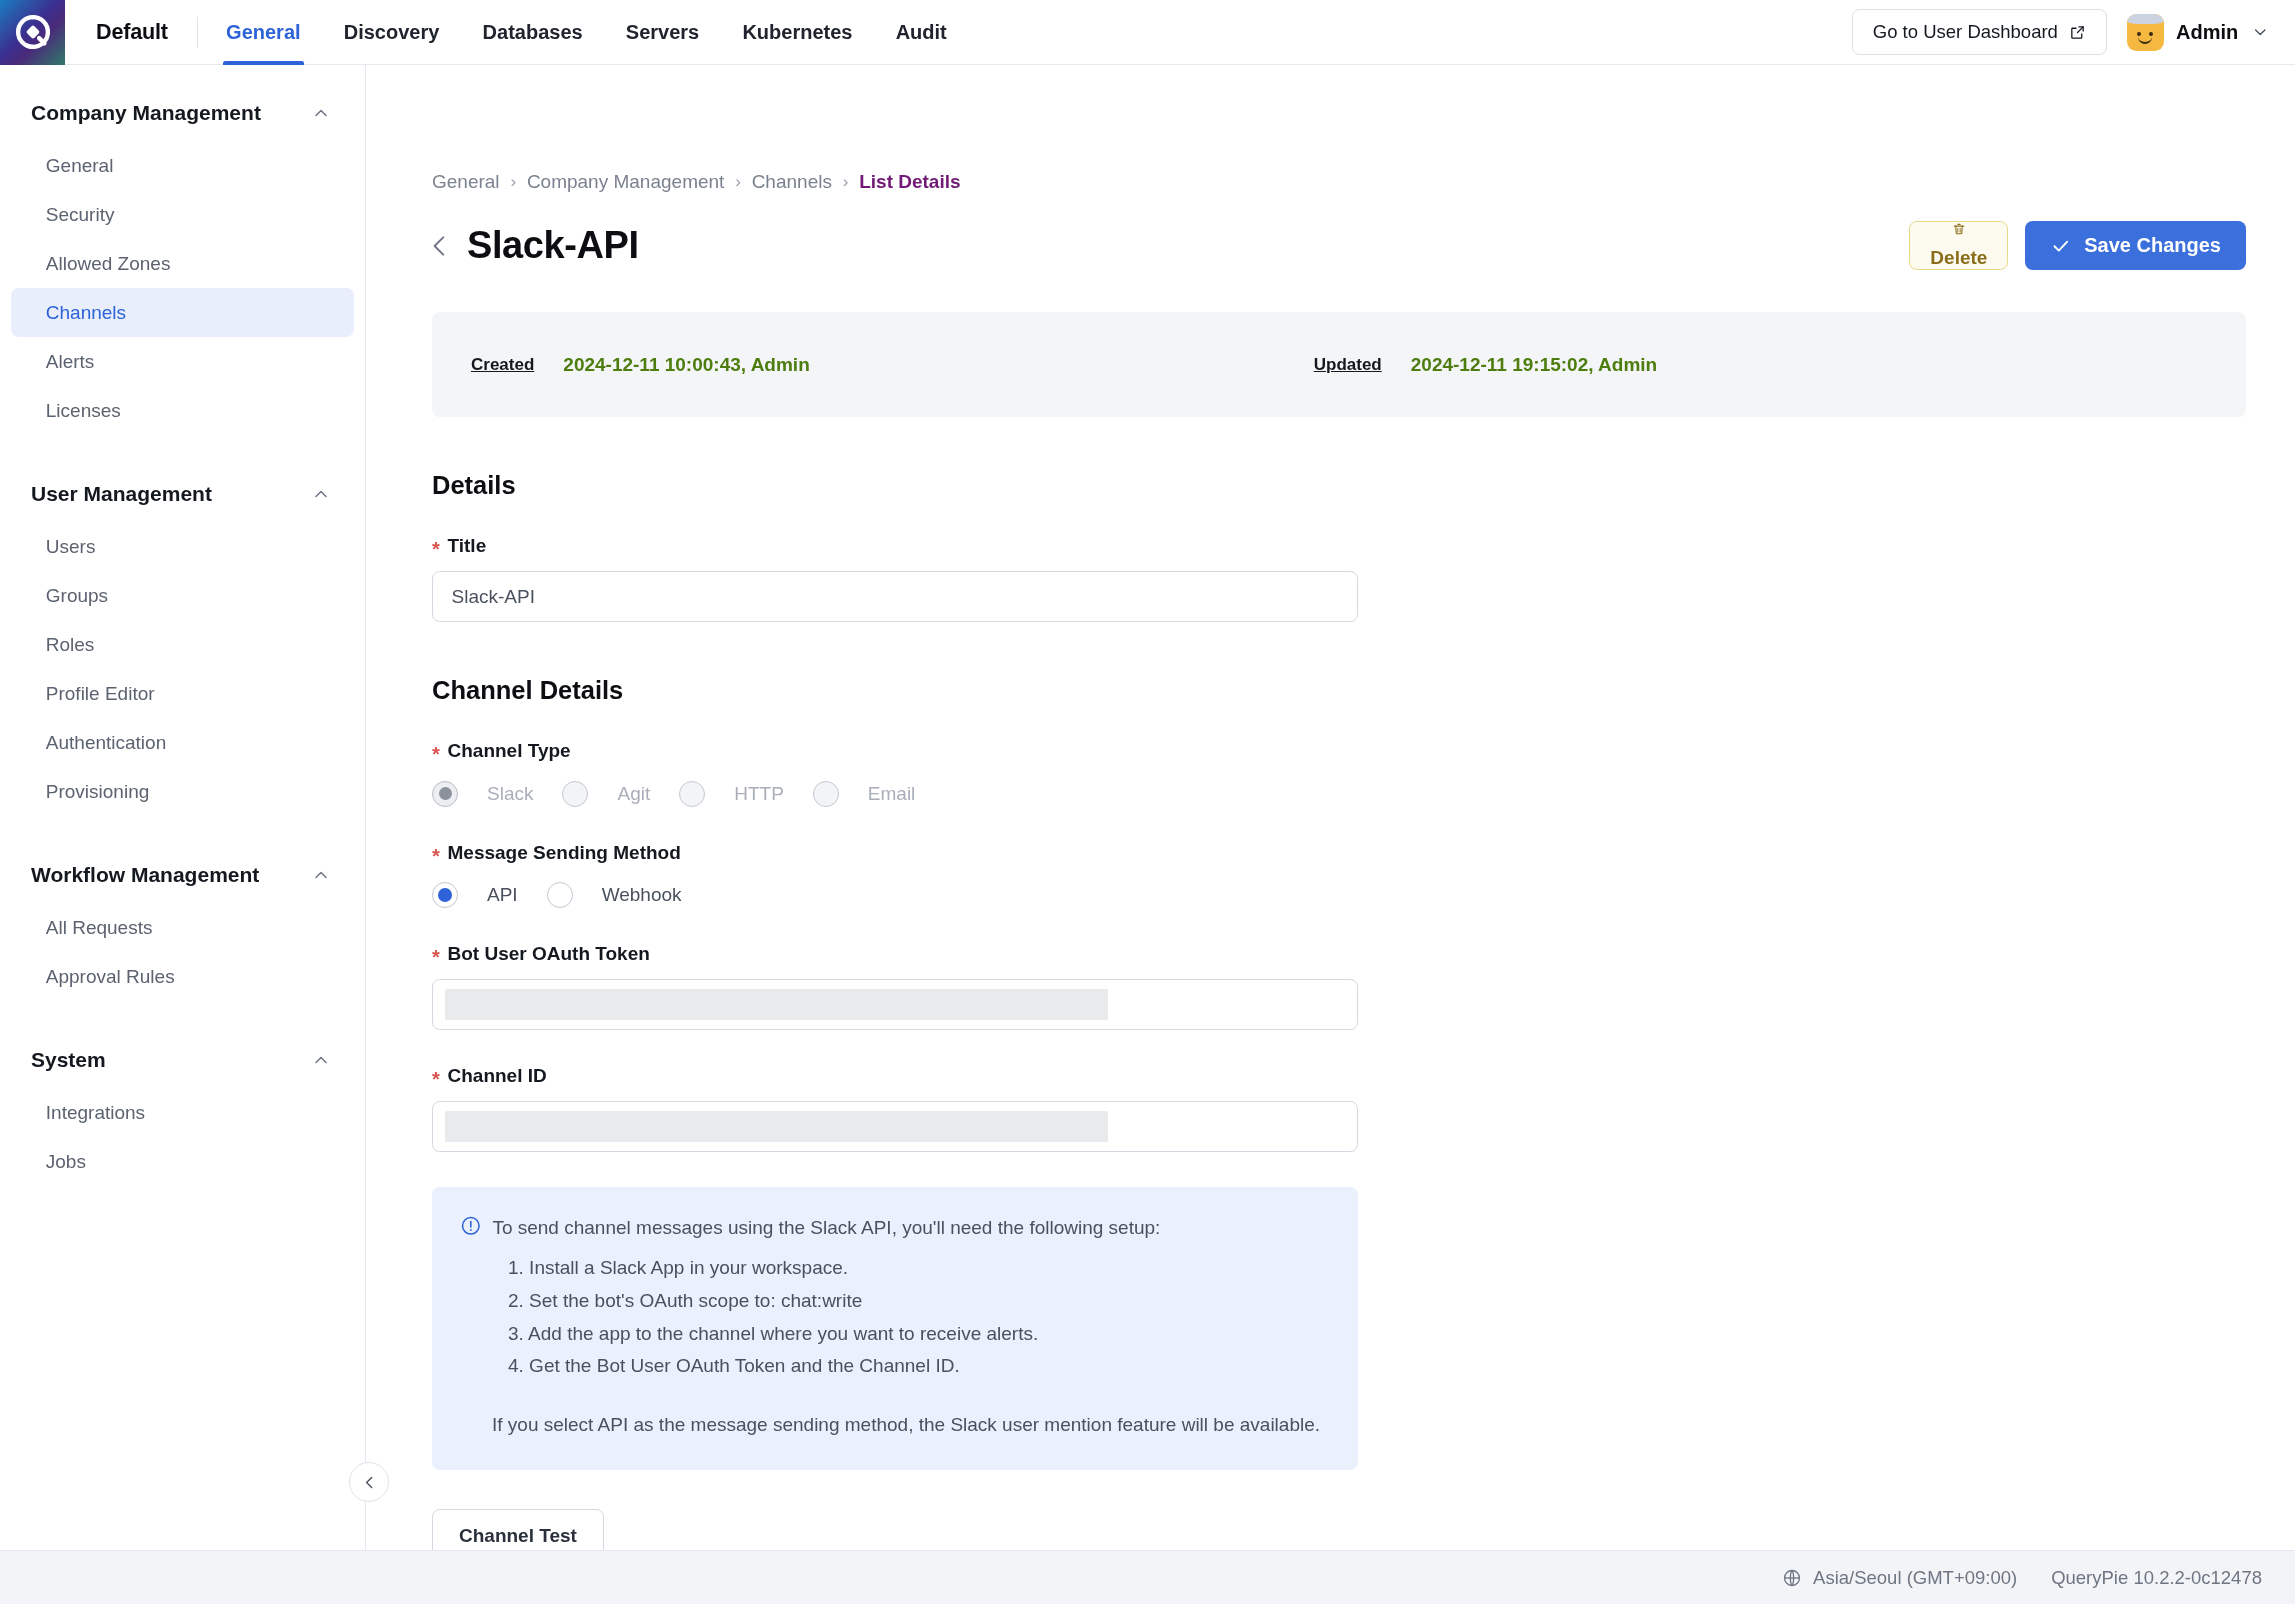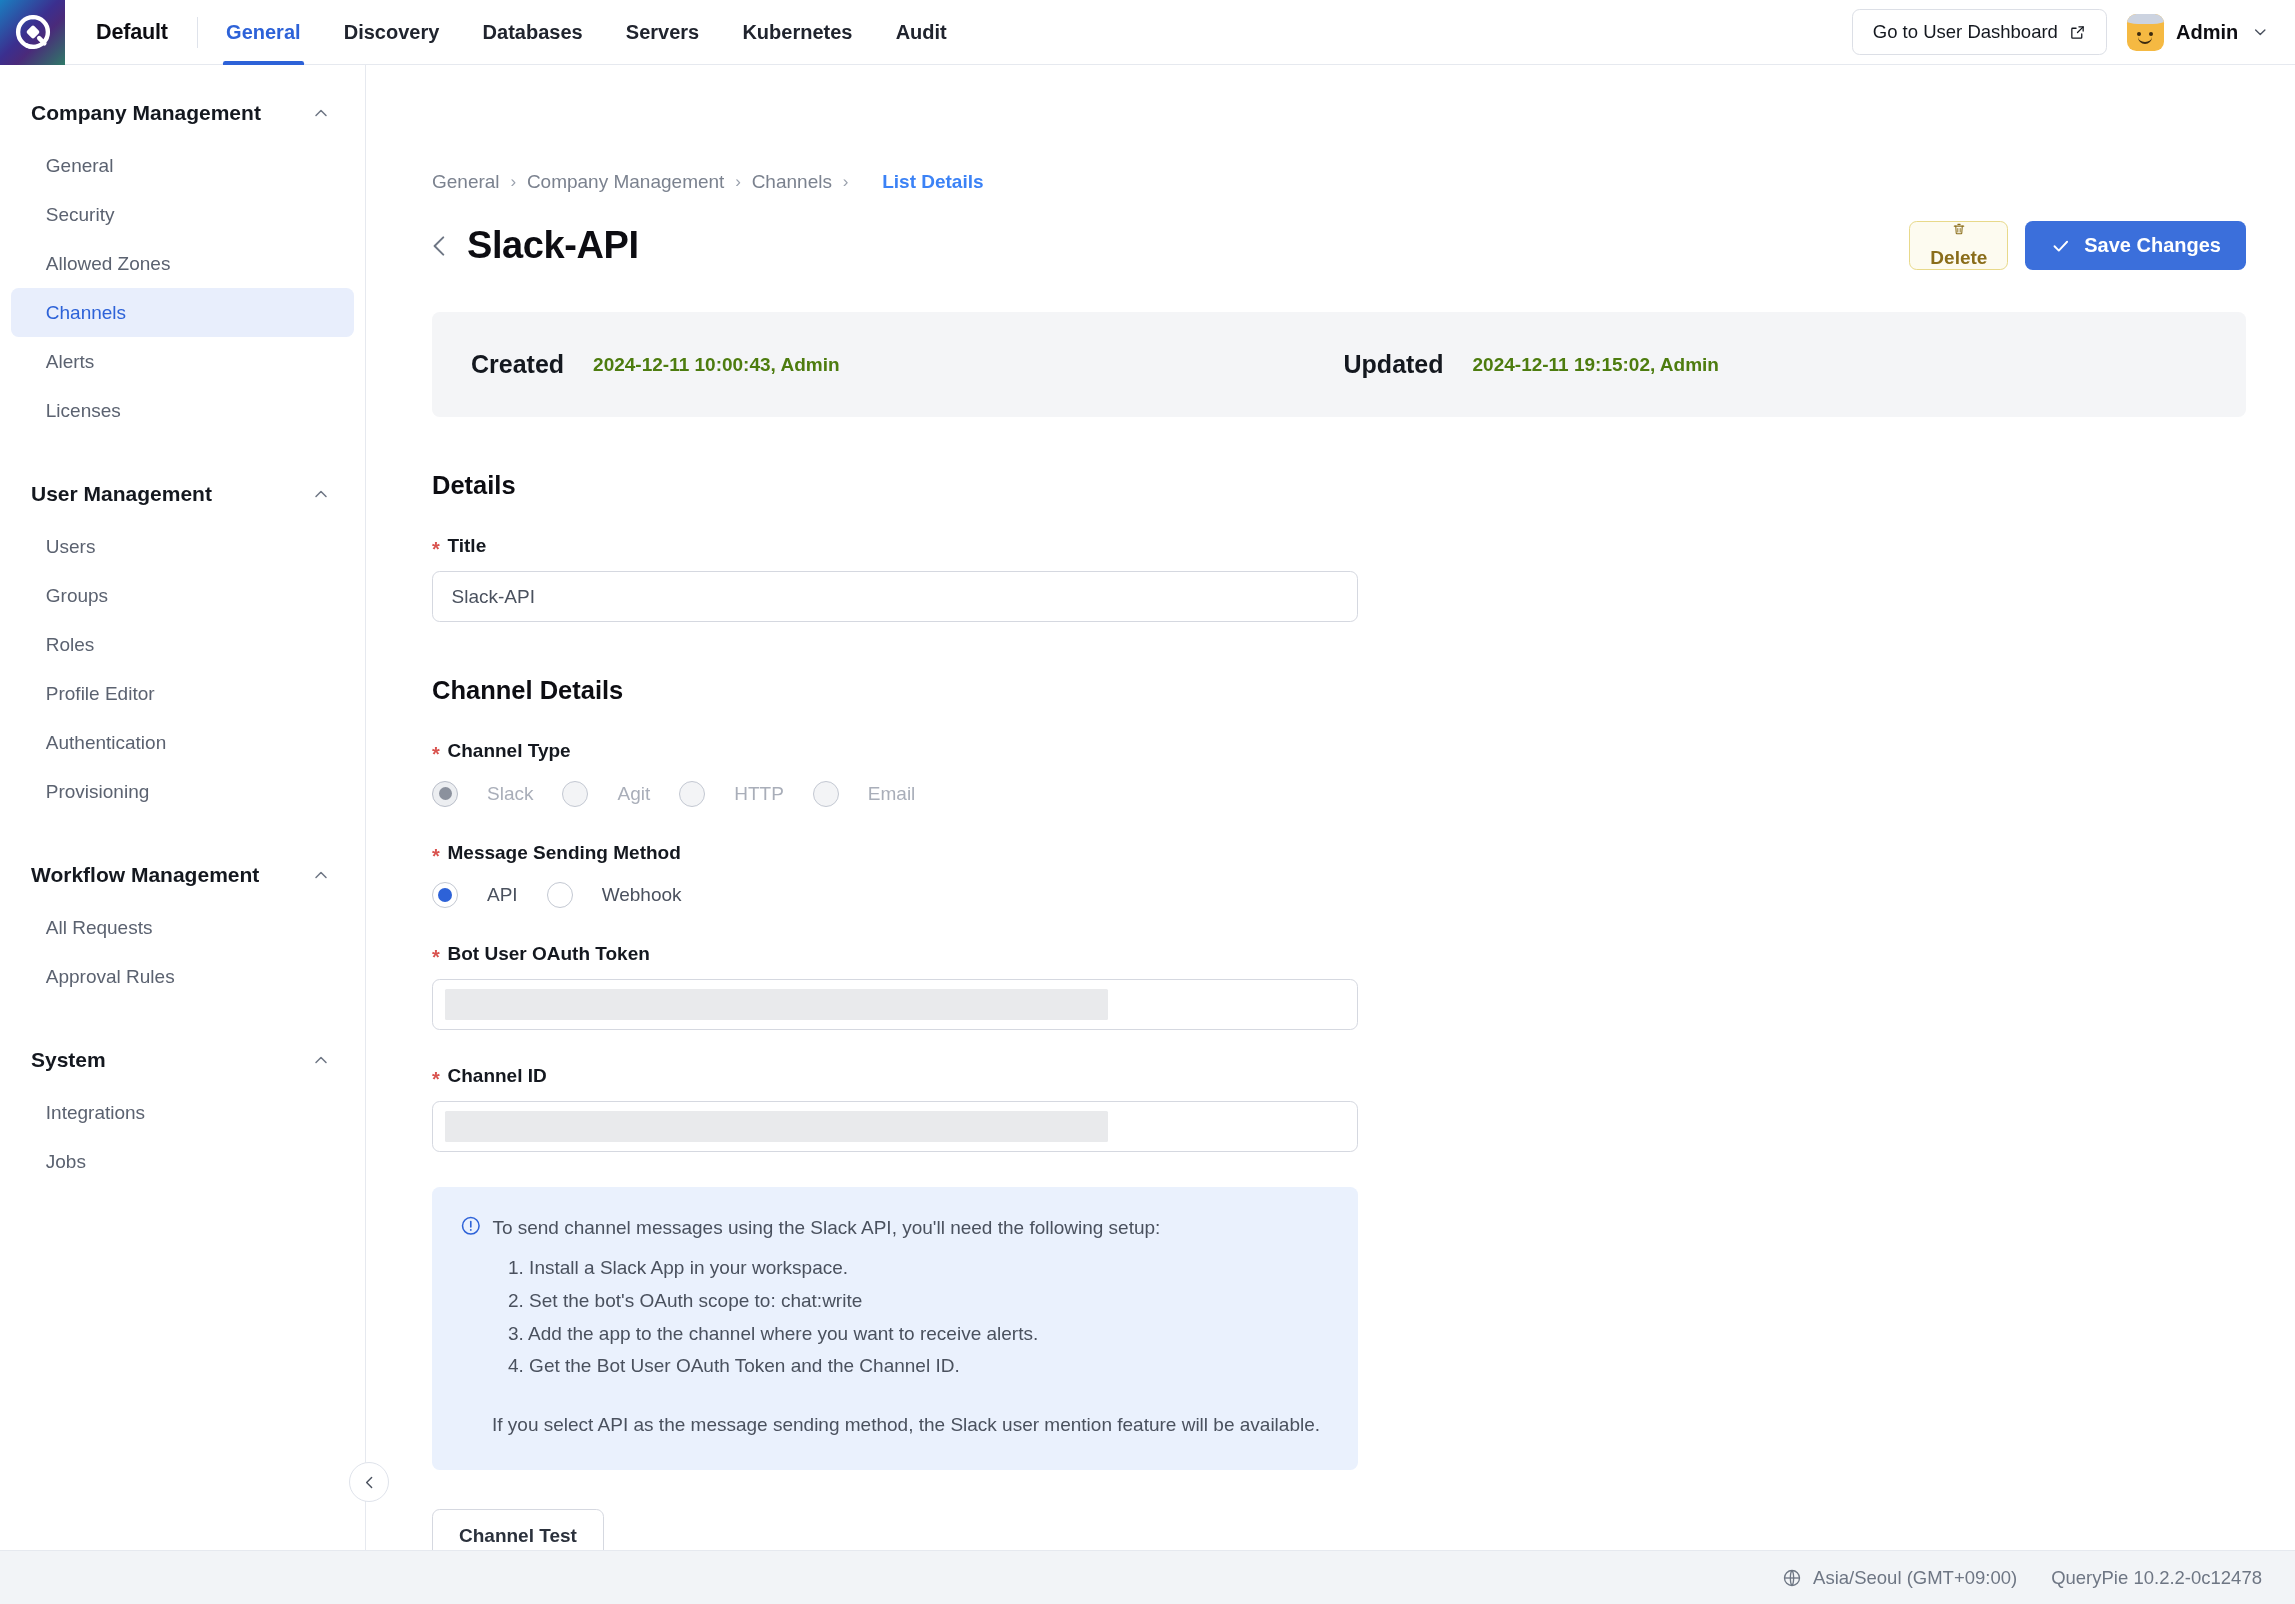--- a/index.html
+++ b/index.html
@@ -110,21 +110,21 @@
   
   .main {
     position: absolute; top: 65px; left: 367px; width: 1928px; height: 1486px;
     background: #ffffff; padding: 0 0 0 0; overflow: hidden;
   }
   .breadcrumb {
     display: flex; align-items: center; gap: 10.8px;
     padding: 106px 0 0 65px; font-size: 19px; color: #7b828f;
   }
   .breadcrumb .crumb { cursor: pointer; }
-  .breadcrumb .crumb.last { color: #3b82f6; font-weight: 600; cursor: default; margin-left: 23px; }
+  .breadcrumb .crumb.last { color: #701a75; font-weight: 600; cursor: default; }
   .bc-sep { color: #9aa1ad; font-size: 17px; }
 
   .title-row {
     display: flex; align-items: center;
     padding: 28px 49px 0 60px;
   }
   .back-arrow { width: 26px; height: 26px; margin-right: 14px; cursor: pointer; display:block; }
   .page-title { font-size: 38px; font-weight: 700; color: #0d0d12; letter-spacing: -0.4px; }
   .title-actions { margin-left: auto; display: flex; align-items: center; gap: 17px; }
   .btn-delete {
@@ -144,21 +144,21 @@
   }
   .btn-save svg { width: 21.6px; height: 21.6px; display:block; }
 
   .meta-bar {
     margin: 42px 49px 0 65px;
     background: #f4f5f7; border-radius: 7.7px;
     height: 105px; display: flex; align-items: center;
     padding: 0 39px;
   }
   .meta-cell { display: flex; align-items: center; }
-  .meta-label { font-size: 25px; font-weight: 700; color: #14181f; }
+  .meta-label { font-size: 17px; font-weight: 700; color: #14181f; text-decoration: underline; }
   .meta-value { font-size: 19px; color: #4d7c0f; margin-left: 29px; font-weight: bold; }
   .meta-cell.second { margin-left: 504px; }
 
   .section-title {
     margin: 54px 0 0 65px;
     font-size: 25.5px; font-weight: 700; color: #0d0d12;
   }
   .field { margin: 35px 0 0 65px; width: 926px; }
   .field-label { font-size: 19px; font-weight: 600; color: #14181f; display: flex; align-items: center; gap: 7.7px; }
   .req { color: #d9534f; font-size: 20px; line-height: 1; position: relative; top: 3.1px; }

